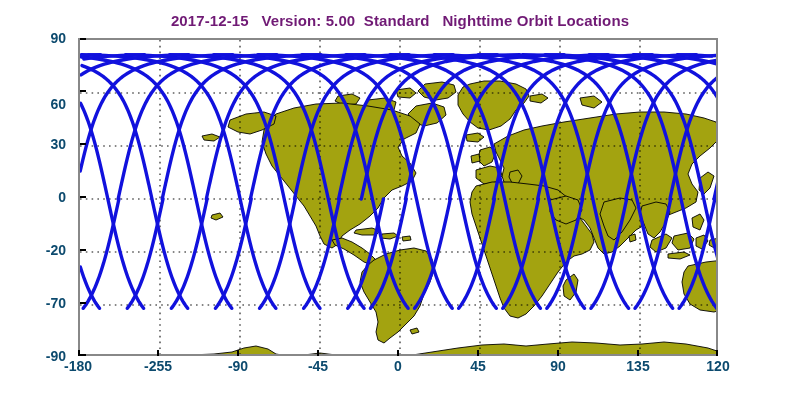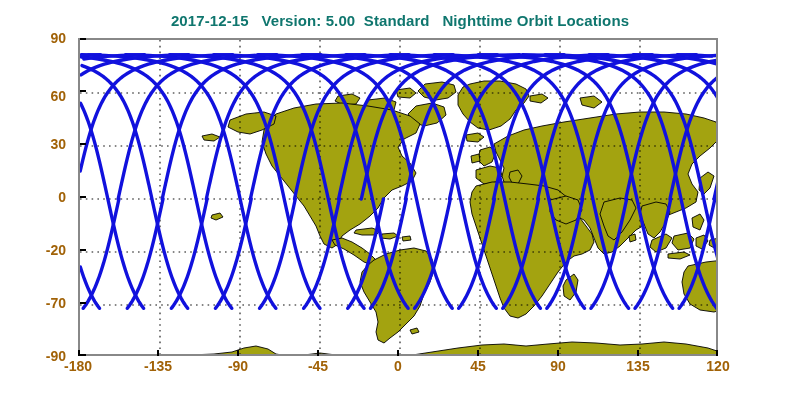--- a/index.html
+++ b/index.html
@@ -16,21 +16,21 @@
   }
 
   #plot-title {
     position: absolute;
     left: 0;
     top: 12px;
     width: 800px;
     text-align: center;
     font-size: 15px;
     font-weight: bold;
-    color: #0f766e;
+    color: #701a75;
     letter-spacing: 0.1px;
     white-space: pre;
   }
 
   
   #map-figure {
     position: absolute;
     left: 78px;
     top: 38px;
     width: 640px;
@@ -52,21 +52,21 @@
     left: 0;
     top: 0;
     display: block;
   }
 
   
   .tick-label {
     position: absolute;
     font-size: 14px;
     font-weight: bold;
-    color: #a16207;
+    color: #0c4a6e;
     white-space: nowrap;
   }
   .y-tick {
     text-align: right;
     width: 40px;
   }
   .x-tick {
     text-align: center;
     width: 60px;
   }
@@ -295,28 +295,28 @@
   <div class="tick-mark" style="left:159px;top:312px;width:2px;height:6px;"></div>
   <div class="tick-mark" style="left:239px;top:312px;width:2px;height:6px;"></div>
   <div class="tick-mark" style="left:319px;top:312px;width:2px;height:6px;"></div>
   <div class="tick-mark" style="left:399px;top:312px;width:2px;height:6px;"></div>
   <div class="tick-mark" style="left:479px;top:312px;width:2px;height:6px;"></div>
   <div class="tick-mark" style="left:559px;top:312px;width:2px;height:6px;"></div>
   <div class="tick-mark" style="left:638px;top:312px;width:2px;height:6px;"></div>
 </div>
 
 <div class="tick-label y-tick" style="left:26px;top:30px;">90</div>
-<div class="tick-label y-tick" style="left:26px;top:88px;">60</div>
+<div class="tick-label y-tick" style="left:26px;top:96px;">60</div>
 <div class="tick-label y-tick" style="left:26px;top:136px;text-align:right;">30</div>
 <div class="tick-label y-tick" style="left:26px;top:189px;">0</div>
 <div class="tick-label y-tick" style="left:26px;top:242px;">-20</div>
 <div class="tick-label y-tick" style="left:26px;top:295px;">-70</div>
 <div class="tick-label y-tick" style="left:26px;top:348px;">-90</div>
 
 <div class="tick-label x-tick" style="left:48px;top:358px;">-180</div>
-<div class="tick-label x-tick" style="left:128px;top:358px;">-135</div>
+<div class="tick-label x-tick" style="left:128px;top:358px;">-255</div>
 <div class="tick-label x-tick" style="left:208px;top:358px;">-90</div>
 <div class="tick-label x-tick" style="left:288px;top:358px;">-45</div>
 <div class="tick-label x-tick" style="left:368px;top:358px;">0</div>
 <div class="tick-label x-tick" style="left:448px;top:358px;">45</div>
 <div class="tick-label x-tick" style="left:528px;top:358px;">90</div>
 <div class="tick-label x-tick" style="left:608px;top:358px;">135</div>
 <div class="tick-label x-tick" style="left:688px;top:358px;">120</div>
 
 </body></html>

